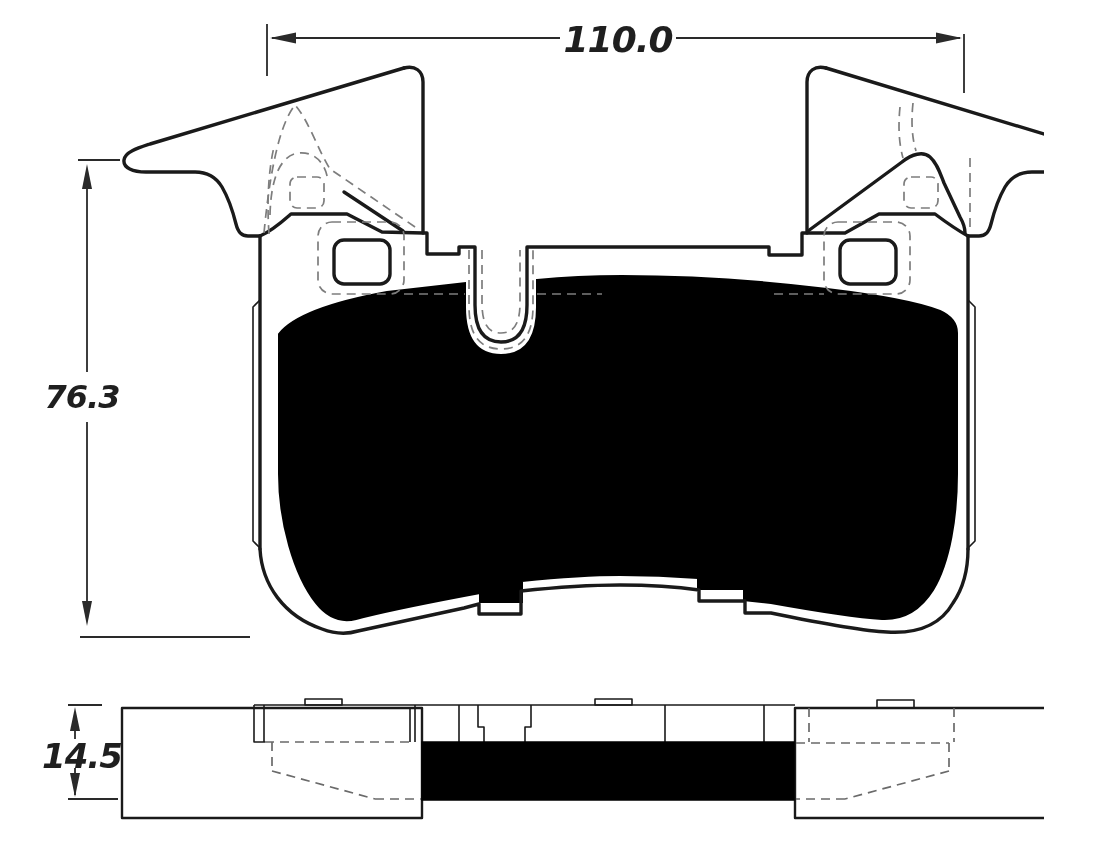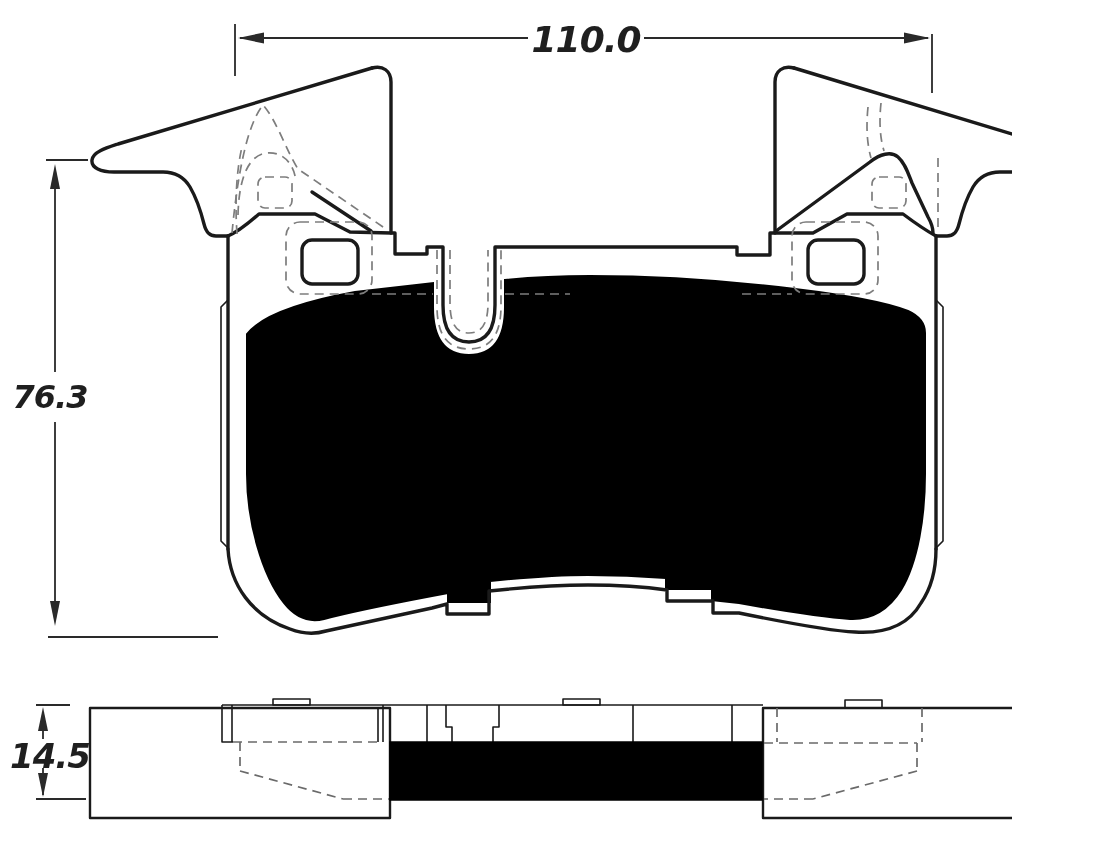--- a/index.html
+++ b/index.html
@@ -2,20 +2,21 @@
 <html><head>
 <meta charset="utf-8">
 <style>
   html,body{margin:0;padding:0;background:#ffffff;}
   .stage{
     position:relative;
     width:1012px;height:841px;
     background:#ffffff;
     font-family:"DejaVu Sans", sans-serif;
     overflow:hidden;
+    padding-left:32px;
   }
   svg{display:block;}
   .outline{fill:none;stroke:#1a1a1a;stroke-width:3.4;stroke-linecap:round;stroke-linejoin:round;}
   .outline-med{fill:none;stroke:#1a1a1a;stroke-width:2.4;stroke-linecap:round;stroke-linejoin:round;}
   .thin{fill:none;stroke:#1a1a1a;stroke-width:1.6;stroke-linecap:butt;stroke-linejoin:round;}
   .dashed{fill:none;stroke:#7d7d7d;stroke-width:1.7;stroke-dasharray:9 6;stroke-linecap:butt;stroke-linejoin:round;}
   .dashed-dark{fill:none;stroke:#6a6a6a;stroke-width:1.7;stroke-dasharray:9 6;}
   .dim{fill:none;stroke:#2a2a2a;stroke-width:1.8;stroke-linecap:butt;}
   .dim-arrow{fill:#2a2a2a;stroke:none;}
   .dim-text{

